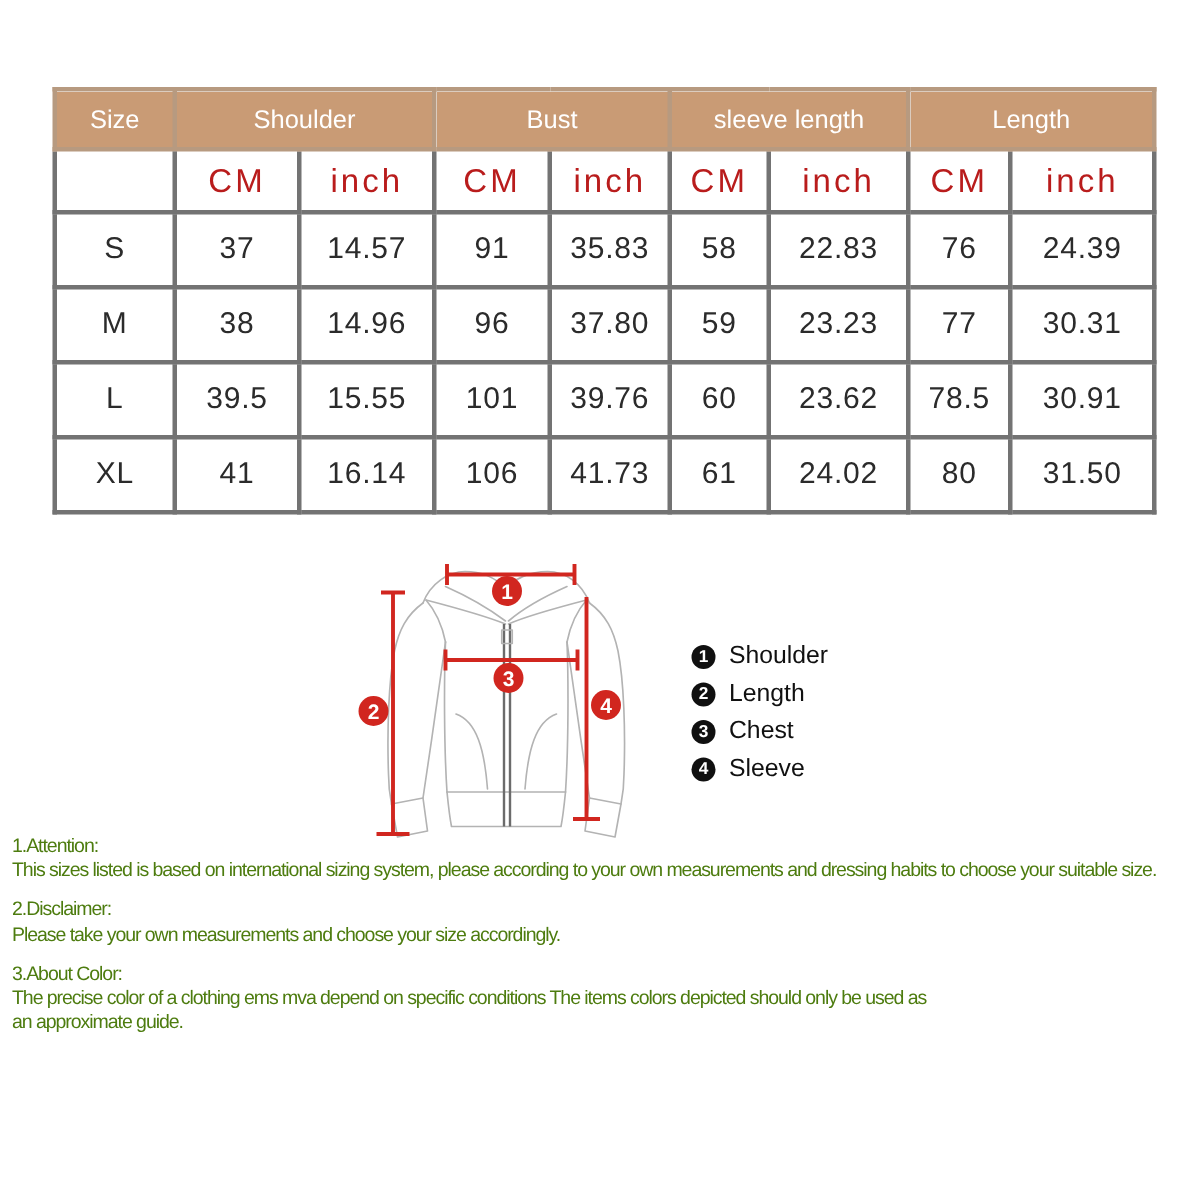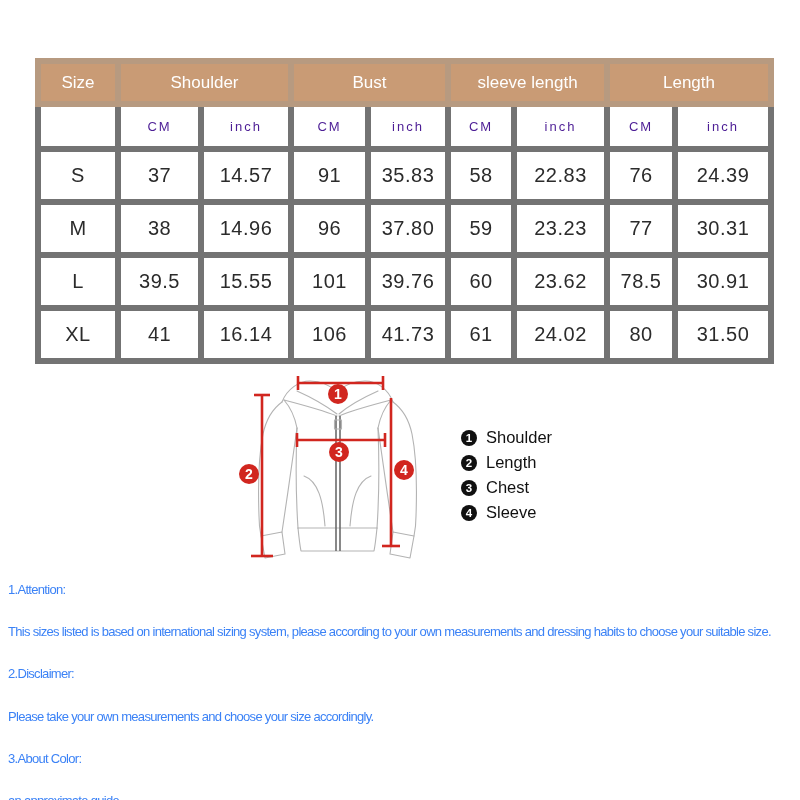--- a/index.html
+++ b/index.html
@@ -6,29 +6,29 @@
   body{
     width:800px;height:800px;position:relative;background:#ffffff;
     font-family:"Liberation Sans", sans-serif;overflow:hidden;color:#1a1a1a;
   }
   
   .size-table{
     position:absolute;left:35px;top:58px;width:733px;
     border-collapse:collapse;table-layout:fixed;
   }
   .size-table th,.size-table td{
-    border:6px solid #737373;text-align:center;vertical-align:middle;
+    border:3px solid #737373;text-align:center;vertical-align:middle;
     padding:0;overflow:hidden;white-space:nowrap;
   }
   .size-table tr.head th{
     background:#c99b75;color:#ffffff;font-weight:400;font-size:17px;
     height:37px;border-color:#b79a80;
   }
   .size-table tr.units td{
-    height:39px;font-size:13px;color:#4c1d95;letter-spacing:2px;
+    height:39px;font-size:22px;color:#b91c1c;letter-spacing:2px;
   }
   .size-table tbody td{
     height:47px;font-size:20px;color:#2b2b2b;letter-spacing:0.5px;
   }
   
   .diagram-svg{position:absolute;left:225px;top:368px;}
   .sketch{stroke:#b3b3b3;stroke-width:1.1;fill:none;stroke-linecap:round;stroke-linejoin:round;}
   .zipline{stroke:#6b6b6b;stroke-width:1.6;fill:none;}
   .mline{stroke:#d1261f;stroke-width:2.6;fill:none;stroke-linecap:butt;}
   .mcircle{fill:#d1261f;}
@@ -39,22 +39,22 @@
   .lnum{
     display:inline-block;width:16px;height:16px;border-radius:50%;
     background:#101010;color:#ffffff;font-size:11.5px;font-weight:bold;
     line-height:16px;text-align:center;flex:0 0 16px;
   }
   .llabel{margin-left:9px;font-size:16.5px;color:#111;}
   
   .notes{position:absolute;left:8px;top:556px;width:792px;overflow:hidden;}
   .note{margin-bottom:10px;}
   .note-title,.note-line{
-    font-size:13px;line-height:16.2px;color:#3b82f6;
-    white-space:nowrap;letter-spacing:-0.7px;margin-top:26px;
+    font-size:13px;line-height:16.2px;color:#4d7c0f;
+    white-space:nowrap;letter-spacing:-0.7px;
   }
 </style>
 </head>
 <body>
 
 <table class="size-table">
   <colgroup>
     <col style="width:80px">
       <col style="width:83px">
       <col style="width:90px">
@@ -227,15 +227,16 @@
   <div class="note">
     <div class="note-title">1.Attention:</div>
     <div class="note-line">This sizes listed is based on international sizing system, please according to your own measurements and dressing habits to choose your suitable size.</div>
   </div>
   <div class="note">
     <div class="note-title">2.Disclaimer:</div>
     <div class="note-line">Please take your own measurements and choose your size accordingly.</div>
   </div>
   <div class="note">
     <div class="note-title">3.About Color:</div>
+    <div class="note-line">The precise color of a clothing ems mva depend on specific conditions The items colors depicted should only be used as</div>
     <div class="note-line">an approximate guide.</div>
   </div>
 </div>
 
 </body></html>

